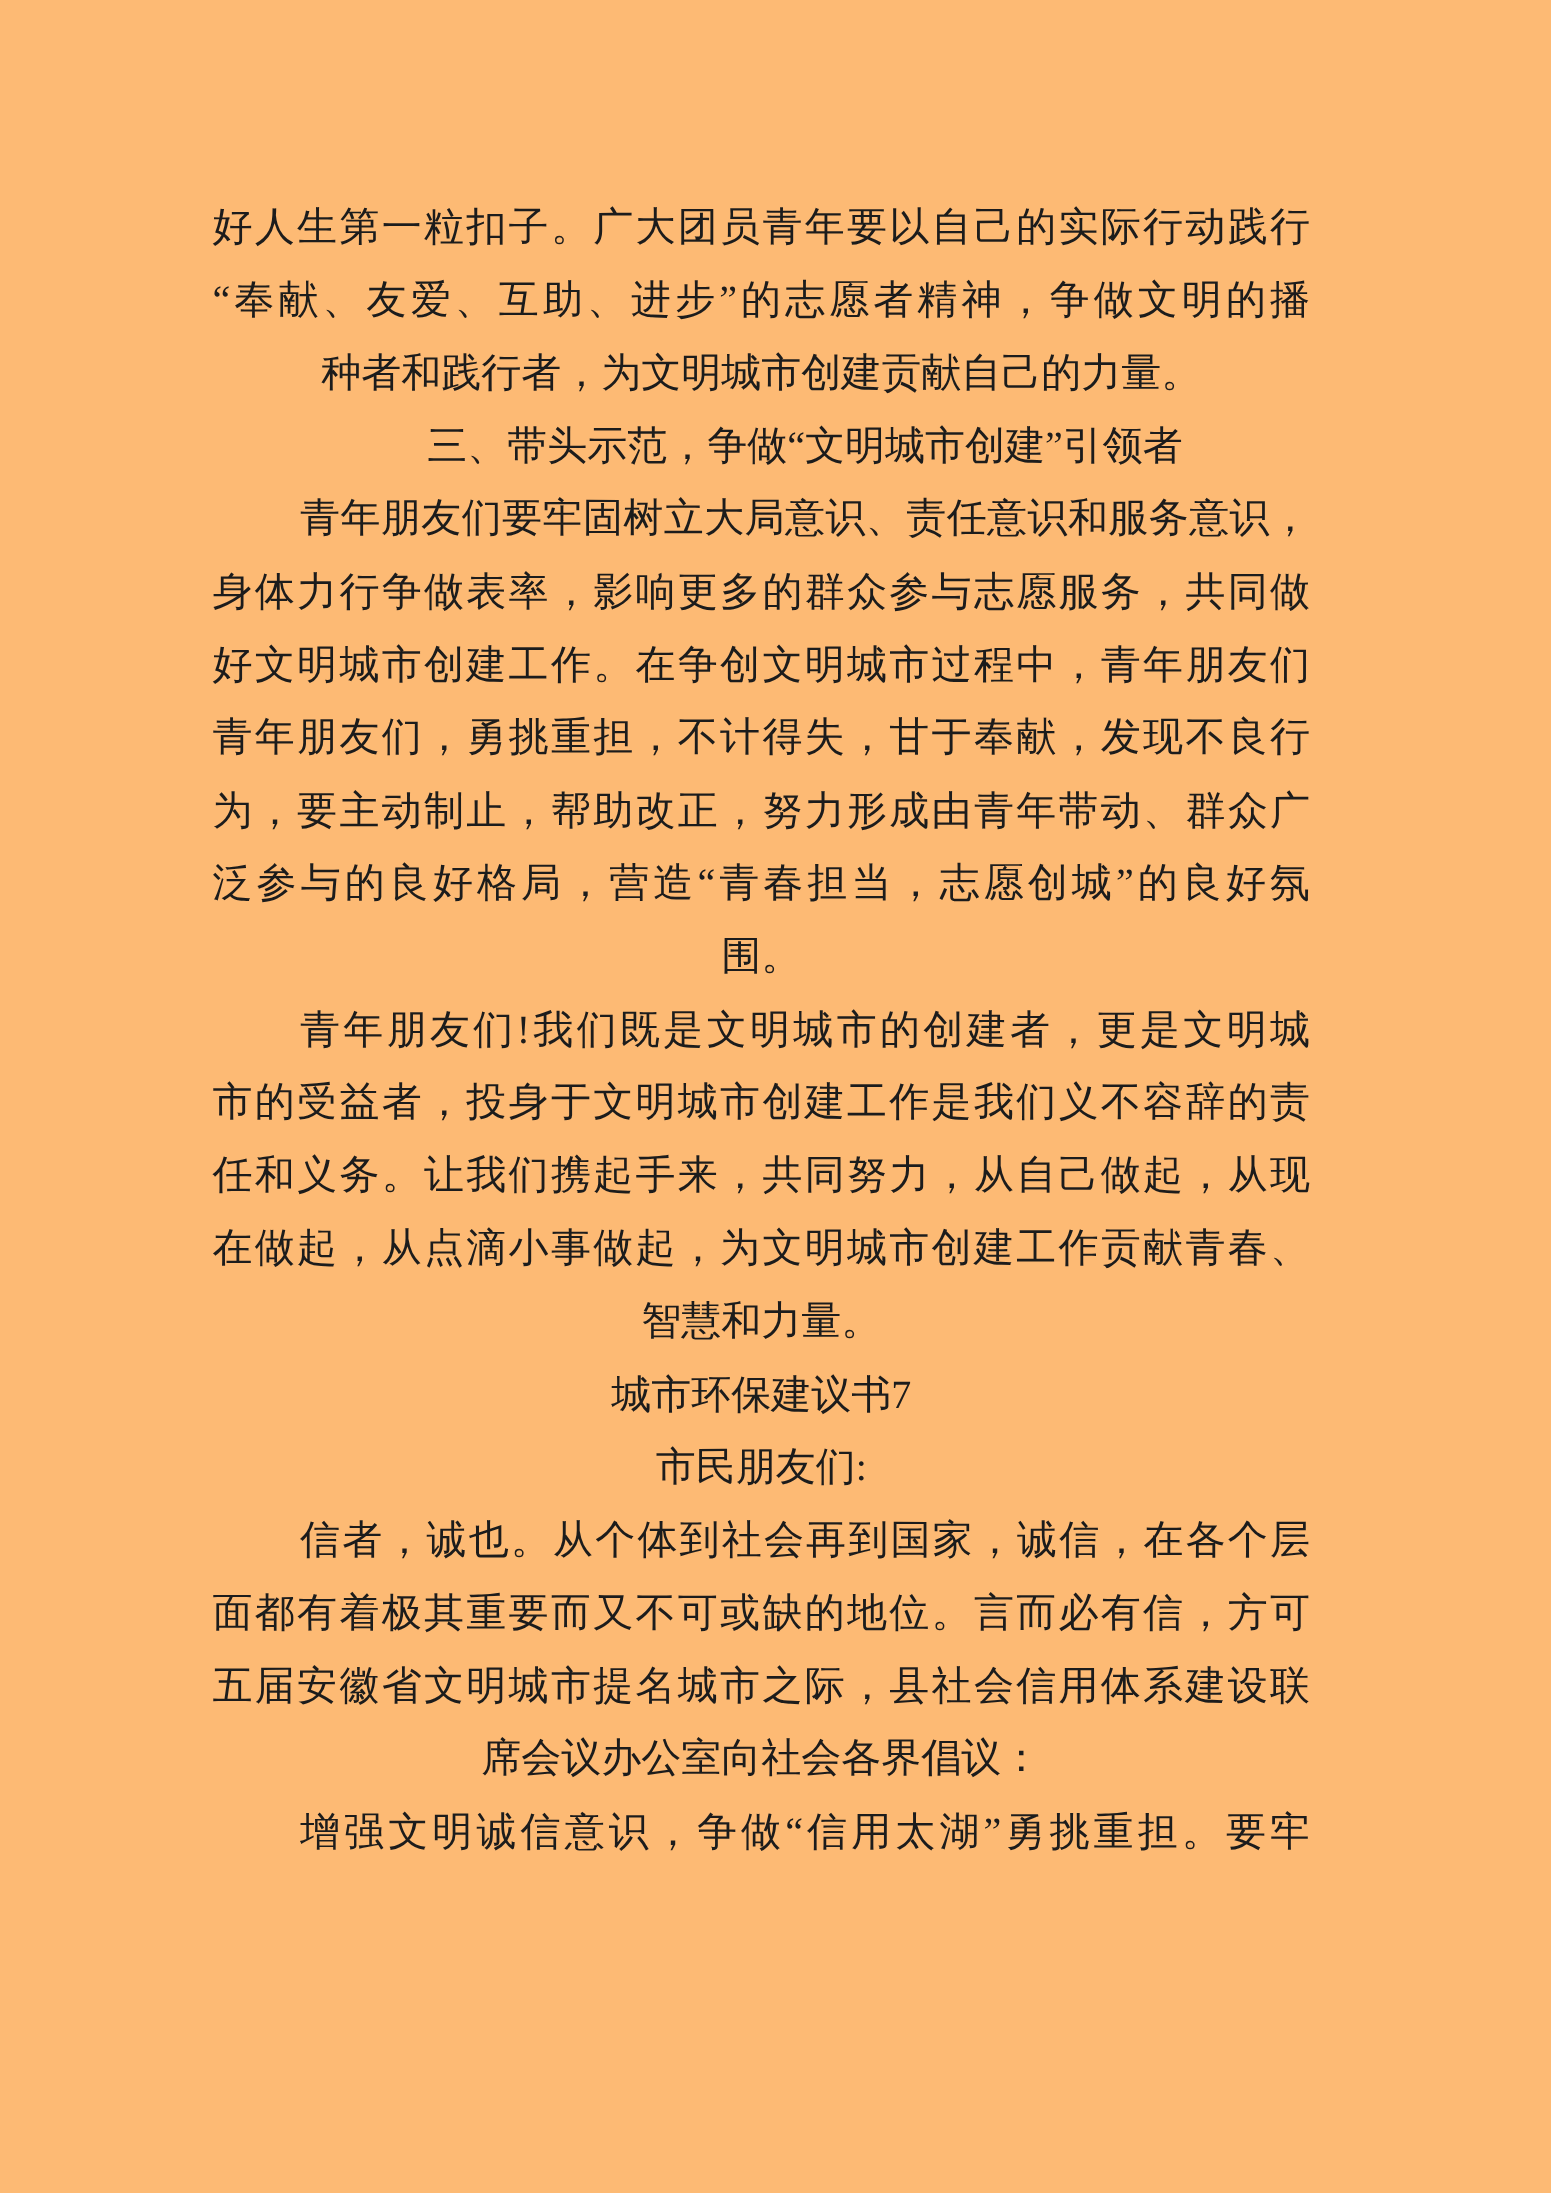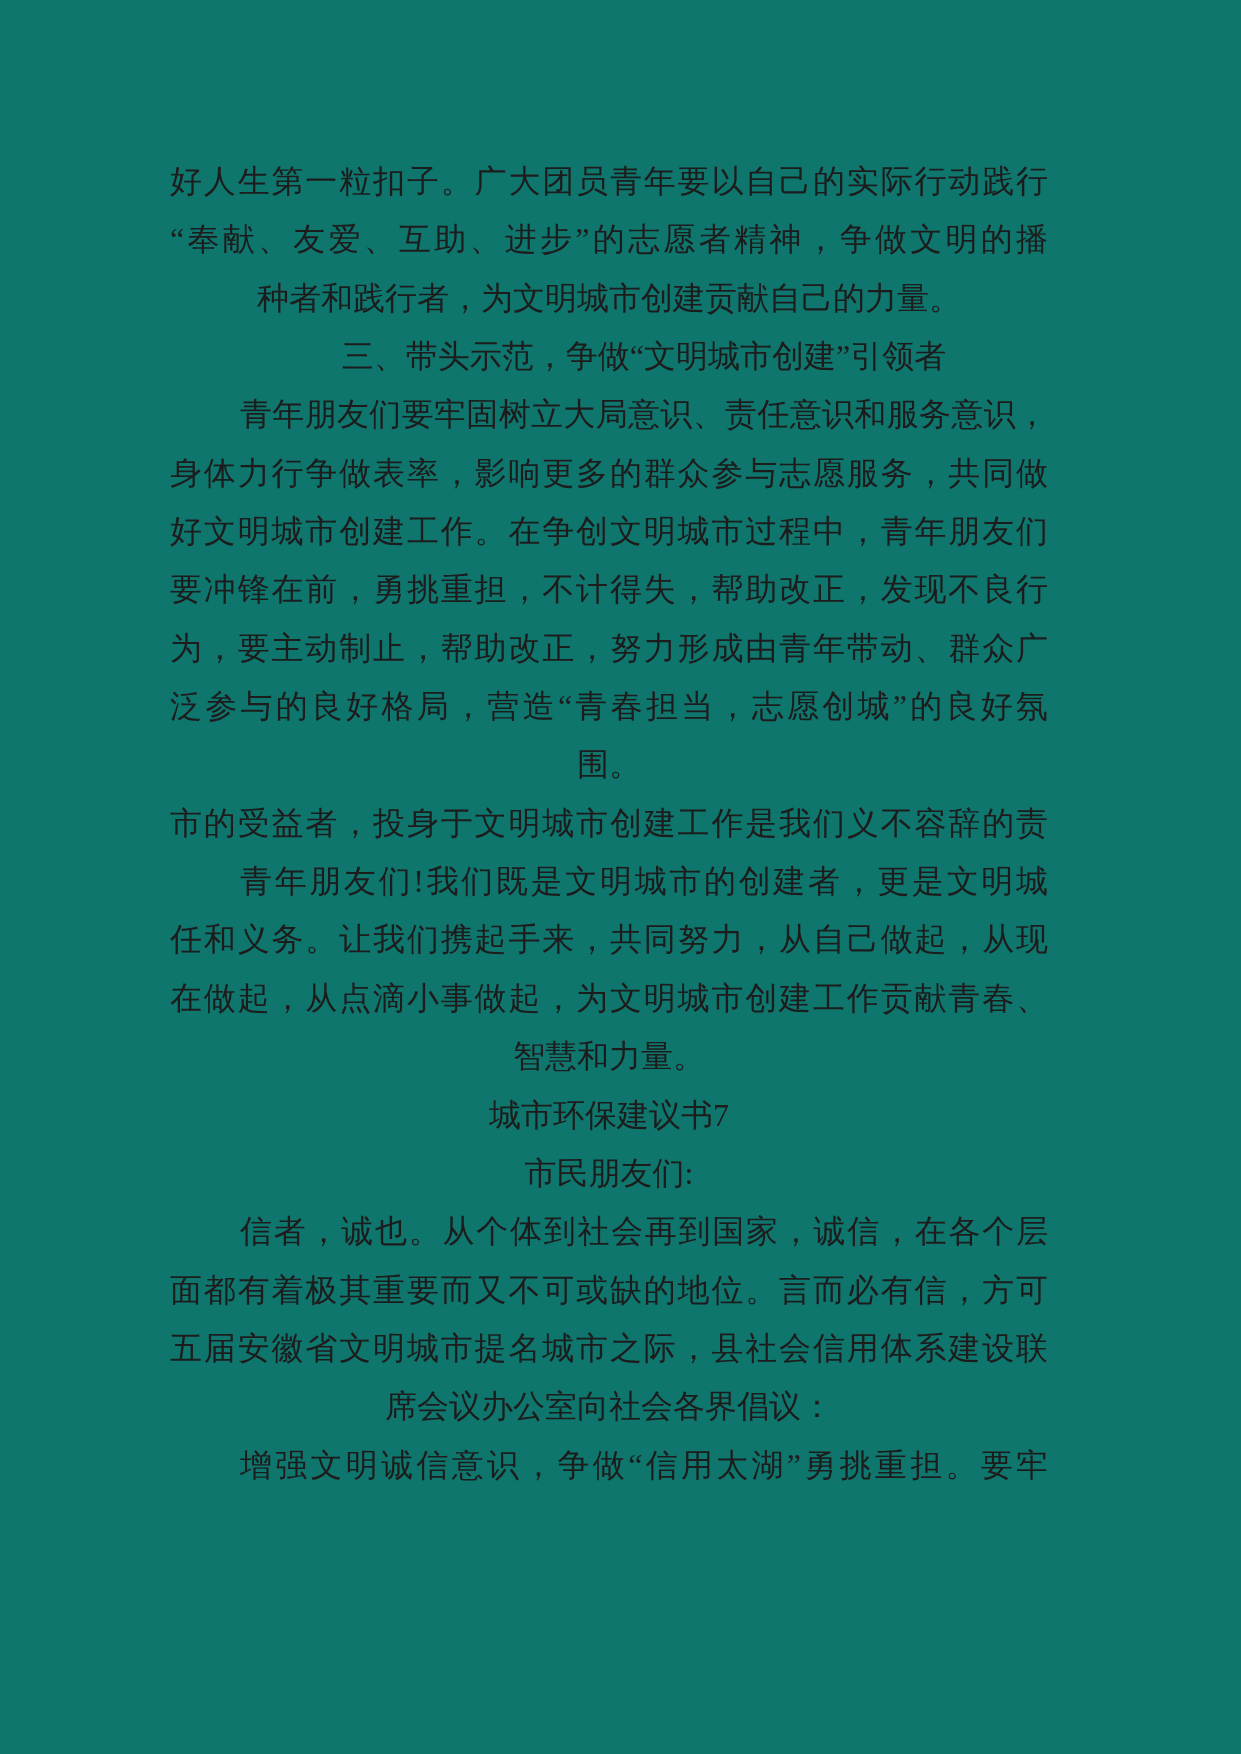--- a/index.html
+++ b/index.html
@@ -12,21 +12,21 @@
     height: 1754px;
     position: relative;
     font-family: "Liberation Serif", "DejaVu Serif", serif;
   }
   .page {
     position: absolute;
     left: 0;
     top: 0;
     width: 1241px;
     height: 1754px;
-    background: #0f766e;
+    background: #fdba74;
     overflow: hidden;
   }
   .text-block {
     position: absolute;
     left: 170px;
     top: 152px;
     width: 878px;
     font-size: 32px;
     font-weight: 300;
     color: #1c1c1c;
@@ -56,26 +56,26 @@
 
 <div class="page">
   <div class="text-block">
       <div class="line j">好人生第一粒扣子。广大团员青年要以自己的实际行动践行</div>
       <div class="line j">“奉献、友爱、互助、进步”的志愿者精神，争做文明的播</div>
       <div class="line">种者和践行者，为文明城市创建贡献自己的力量。</div>
       <div class="line i">三、带头示范，争做“文明城市创建”引领者</div>
       <div class="line j i">青年朋友们要牢固树立大局意识、责任意识和服务意识，</div>
       <div class="line j">身体力行争做表率，影响更多的群众参与志愿服务，共同做</div>
       <div class="line j">好文明城市创建工作。在争创文明城市过程中，青年朋友们</div>
-      <div class="line j">要冲锋在前，勇挑重担，不计得失，帮助改正，发现不良行</div>
+      <div class="line j">青年朋友们，勇挑重担，不计得失，甘于奉献，发现不良行</div>
       <div class="line j">为，要主动制止，帮助改正，努力形成由青年带动、群众广</div>
       <div class="line j">泛参与的良好格局，营造“青春担当，志愿创城”的良好氛</div>
       <div class="line">围。</div>
+      <div class="line j i">青年朋友们!我们既是文明城市的创建者，更是文明城</div>
       <div class="line j">市的受益者，投身于文明城市创建工作是我们义不容辞的责</div>
-      <div class="line j i">青年朋友们!我们既是文明城市的创建者，更是文明城</div>
       <div class="line j">任和义务。让我们携起手来，共同努力，从自己做起，从现</div>
       <div class="line j">在做起，从点滴小事做起，为文明城市创建工作贡献青春、</div>
       <div class="line">智慧和力量。</div>
       <div class="line">城市环保建议书7</div>
       <div class="line">市民朋友们:</div>
       <div class="line j i">信者，诚也。从个体到社会再到国家，诚信，在各个层</div>
       <div class="line j">面都有着极其重要而又不可或缺的地位。言而必有信，方可</div>
       <div class="line j">五届安徽省文明城市提名城市之际，县社会信用体系建设联</div>
       <div class="line">席会议办公室向社会各界倡议：</div>
       <div class="line j i">增强文明诚信意识，争做“信用太湖”勇挑重担。要牢</div>

